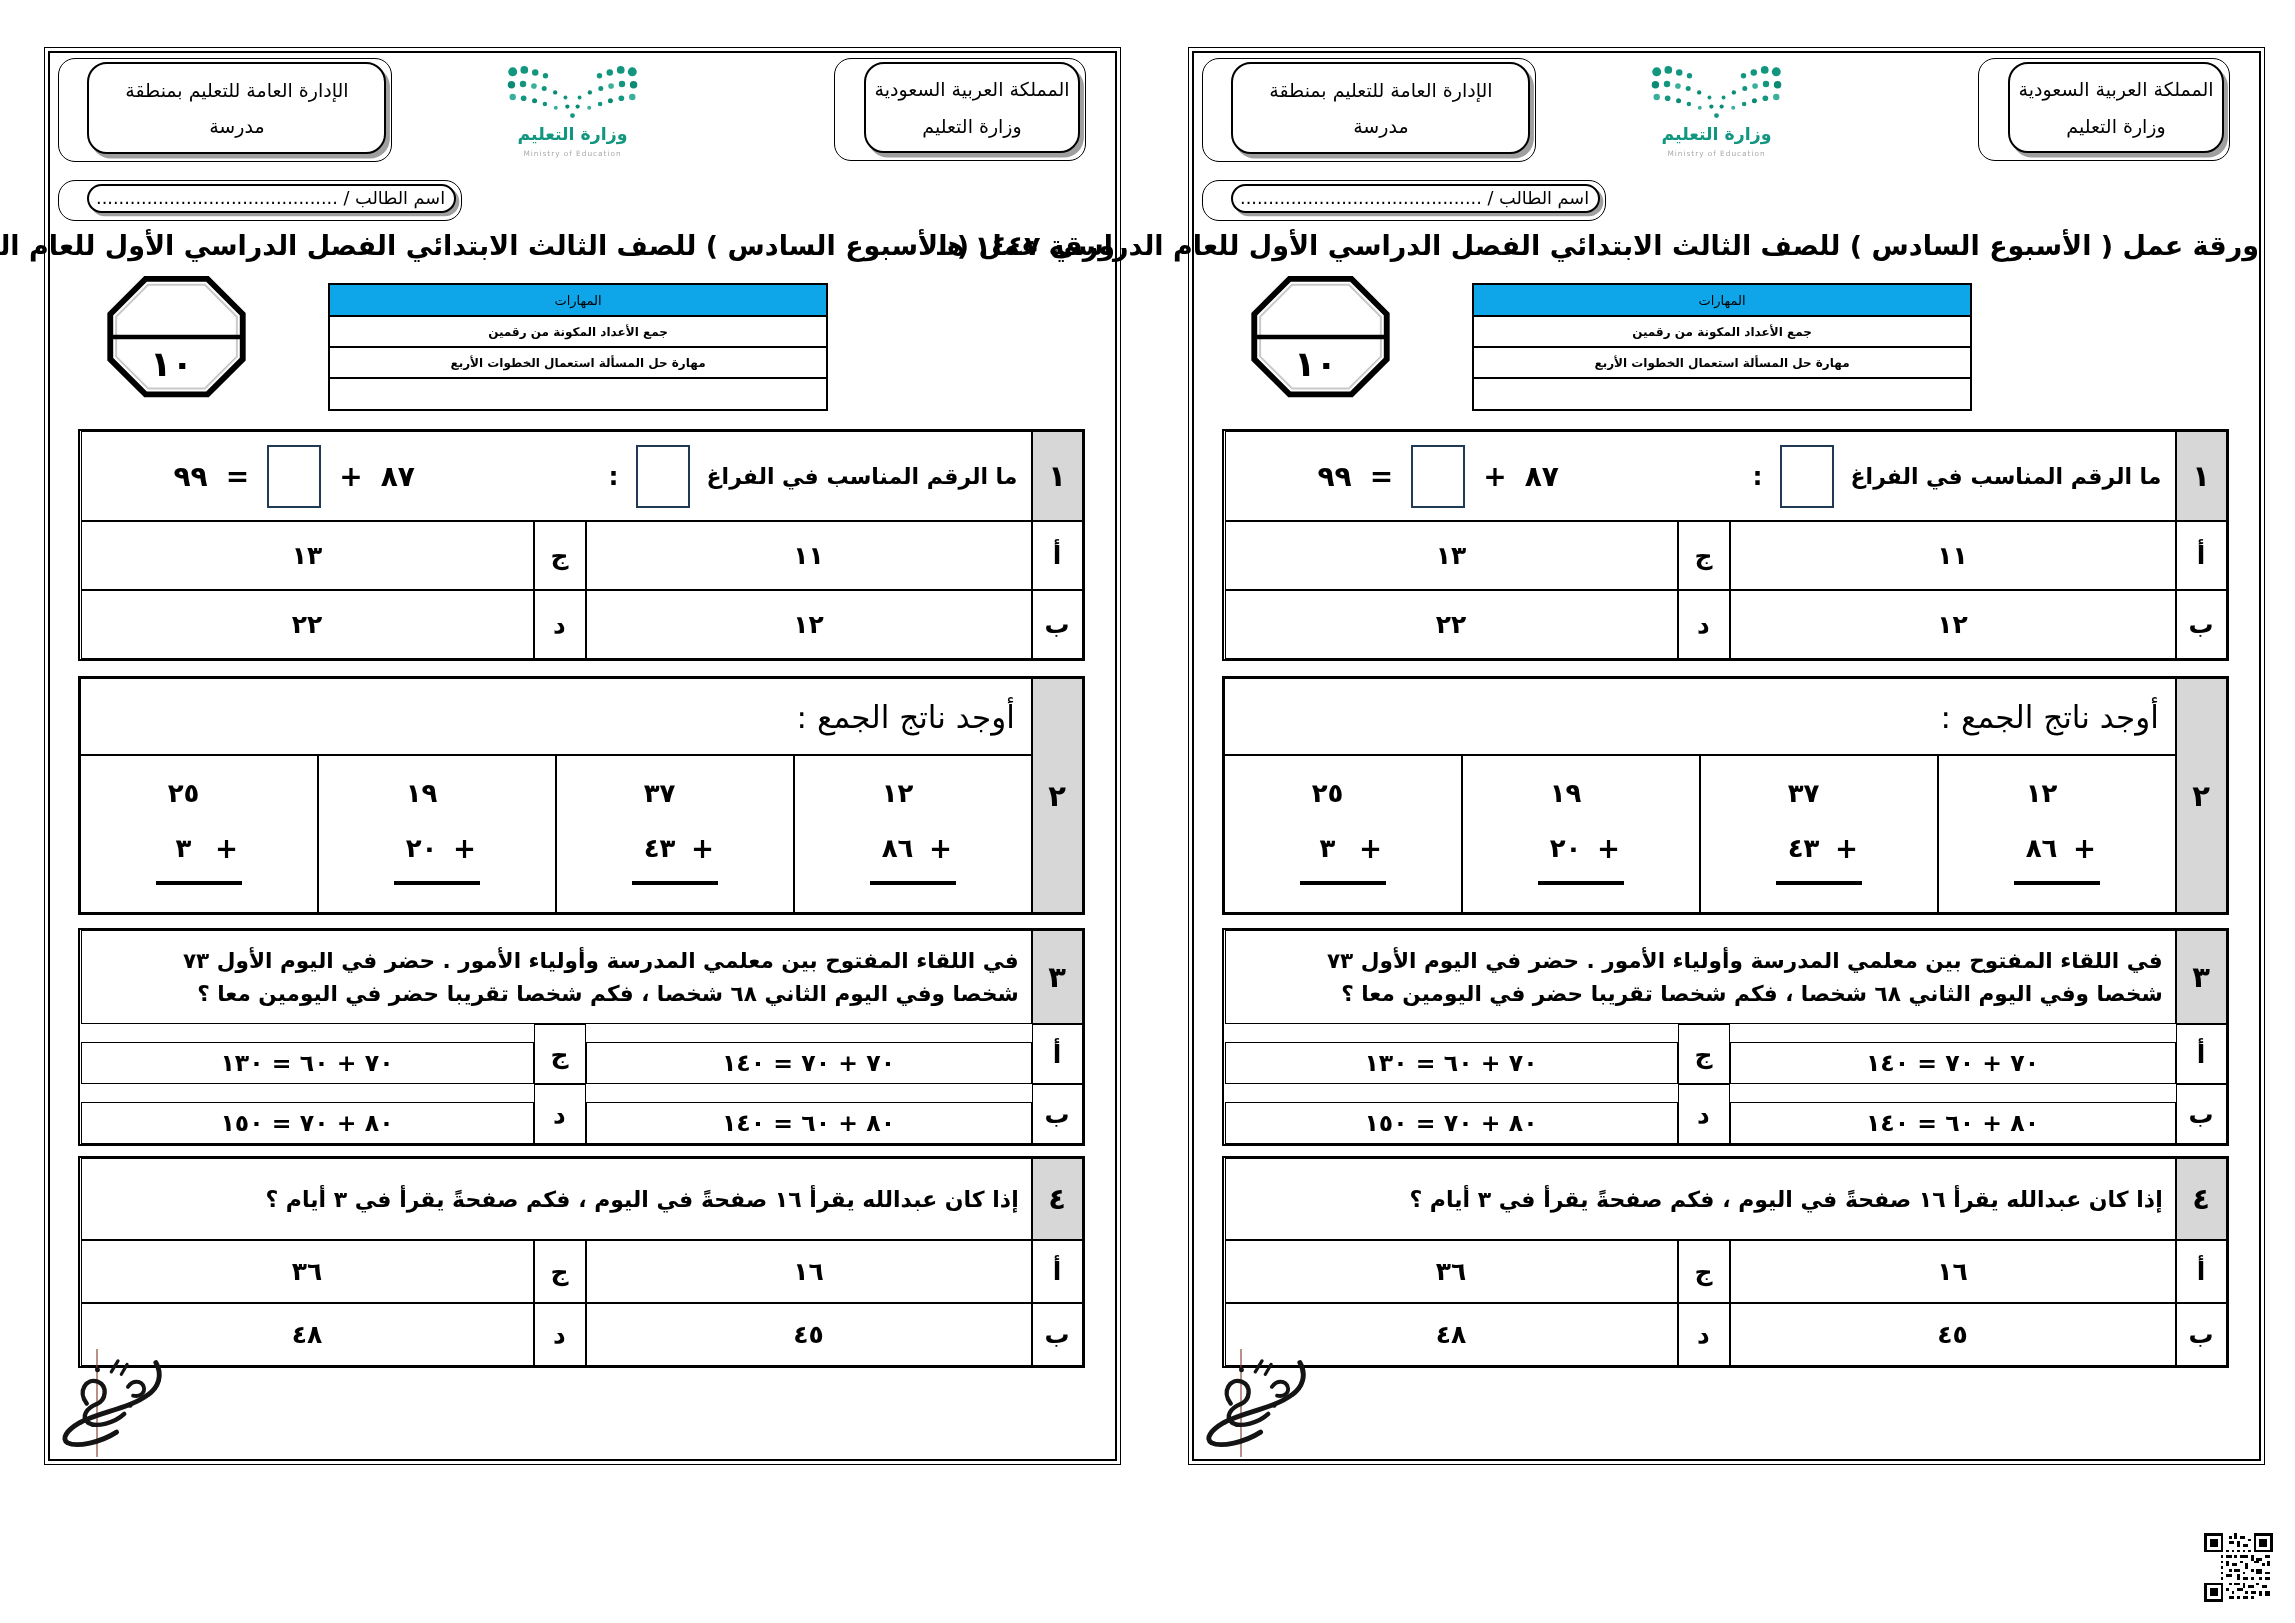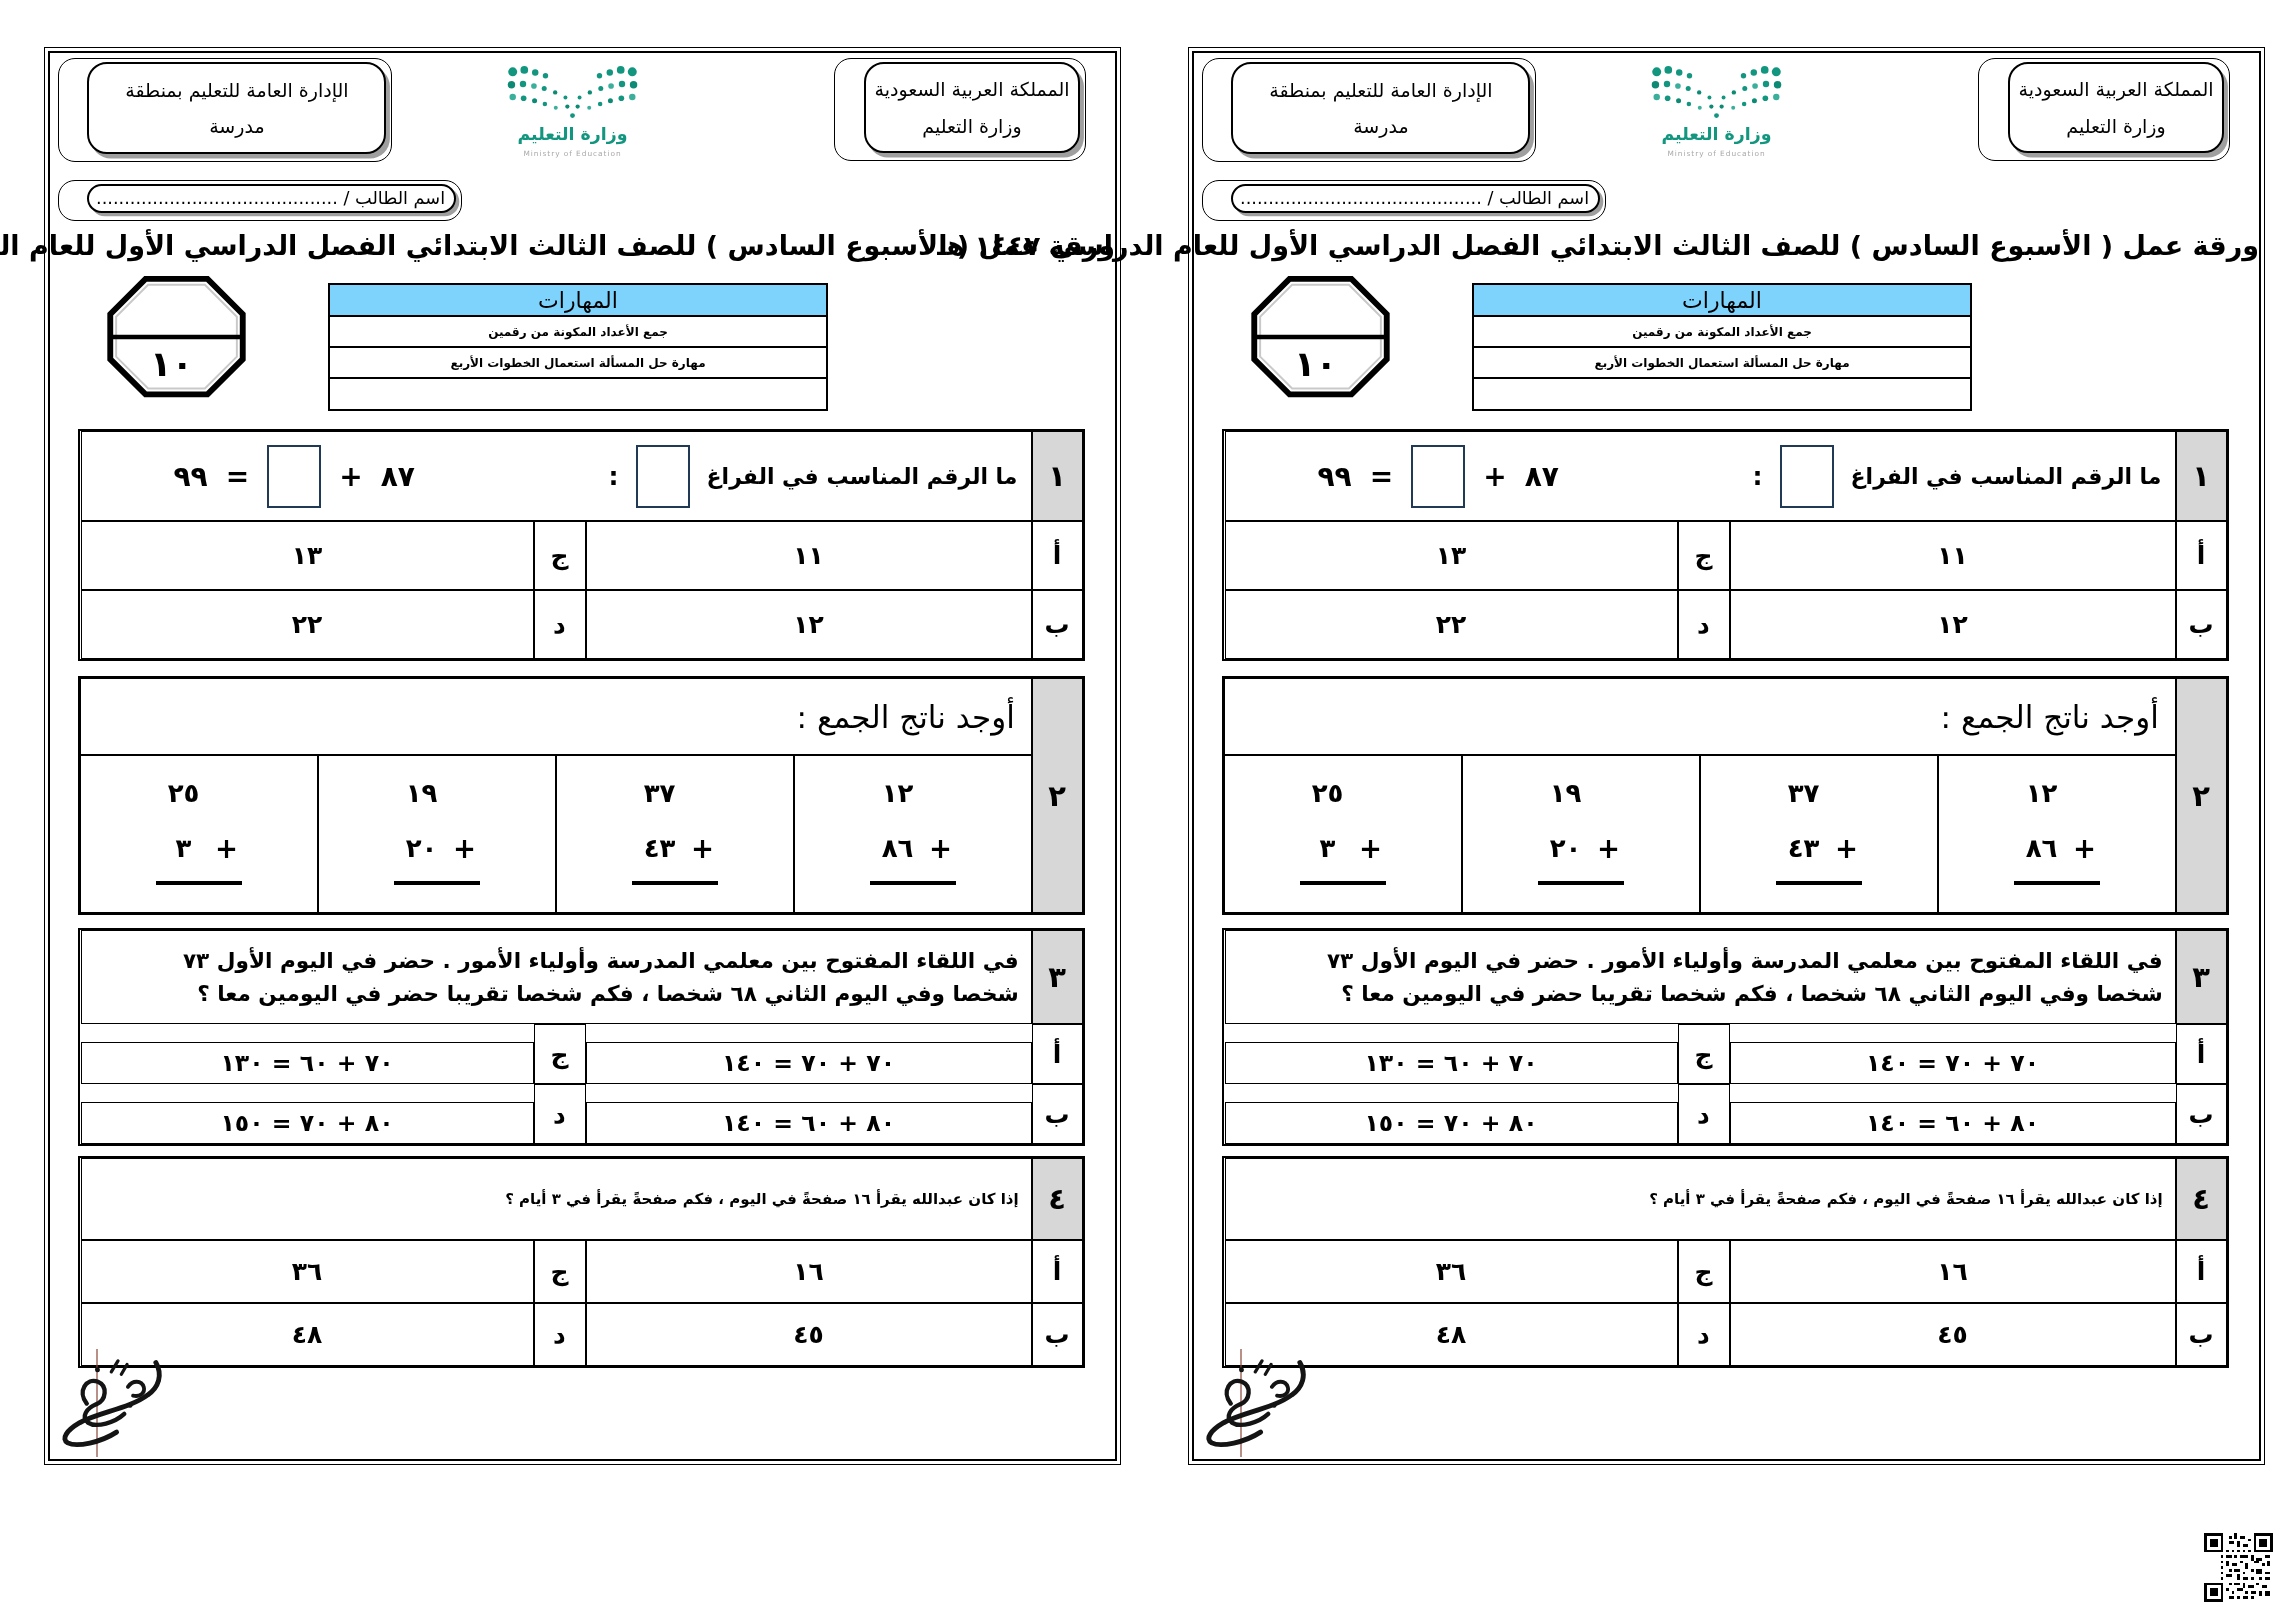--- a/index.html
+++ b/index.html
@@ -22,22 +22,22 @@
   .name-box .hline{font-size:17.7px;}
 
   .logo{position:absolute;top:6.5px;right:475px;width:135px;height:106px;}
 
   .title{position:absolute;top:177px;left:0;right:0;text-align:center;
          font-size:27px;font-weight:bold;white-space:nowrap;}
 
   
   .octagon{position:absolute;left:56px;top:222px;}
   .skills{position:absolute;top:230px;right:287px;width:496px;border:2px solid #000;background:#fff;}
-  .skills .sh{background:#7dd3fc;border-bottom:2px solid #000;height:30px;display:flex;
-              align-items:center;justify-content:center;font-size:22px;}
+  .skills .sh{background:#0ea5e9;border-bottom:2px solid #000;height:30px;display:flex;
+              align-items:center;justify-content:center;font-size:13px;}
   .skills .sr{height:29px;border-bottom:2px solid #000;display:flex;align-items:center;
               justify-content:center;font-size:12px;font-weight:bold;}
   .skills .sr.last{border-bottom:none;height:30px;}
 
   
   .qtable{position:absolute;left:27.5px;width:1003px;border:2.6px solid #000;display:grid;background:#fff;}
   .q1{top:376px;grid-template-columns:51px 446px 52px 453px;grid-template-rows:90px 69px 69px;}
   .q2{top:623px;grid-template-columns:51px 238px 238px 238px 238px;grid-template-rows:77px 158px;}
   .q3{top:875px;grid-template-columns:51px 446px 52px 453px;grid-template-rows:94px 60px 60px;}
   .q4{top:1103px;grid-template-columns:51px 446px 52px 453px;grid-template-rows:82px 63px 63px;}
@@ -61,21 +61,21 @@
   .prob{display:grid;grid-template-columns:auto 30px;direction:ltr;justify-items:center;
         align-items:center;row-gap:23.6px;font-size:26px;font-weight:bold;}
   .prob .topn{grid-column:1;letter-spacing:7.9px;}
   .prob .botn{grid-column:1;grid-row:2;letter-spacing:7.9px;}
   .prob .plus{grid-column:2;grid-row:2;font-size:27.5px;}
   .prob .rule{grid-column:1/3;grid-row:3;height:3.9px;background:#000;width:100%;min-width:86px;margin-top:-9.2px;}
 
   .q3row{padding:5.2px 11.8px 5.2px 52px;font-size:21.6px;font-weight:bold;line-height:1.55;
          text-align:right;justify-content:flex-start;}
   .eqans{font-size:23.6px;font-weight:bold;margin-top:18px;}
-  .q4row{justify-content:flex-start;padding-right:11.8px;font-size:15px;font-weight:bold;}
+  .q4row{justify-content:flex-start;padding-right:11.8px;font-size:22px;font-weight:bold;}
 
   .sig{position:absolute;left:-9.2px;top:1296px;width:143px;height:98px;transform:rotate(-5deg);}
   .stray{position:absolute;left:46px;top:1296px;width:2px;height:108px;background:#8a4638;opacity:.6;}
   .qr{position:absolute;left:2204px;top:1533px;width:69px;height:69px;}
 </style>
 </head>
 <body>
 
 <div class="canvas">
 

